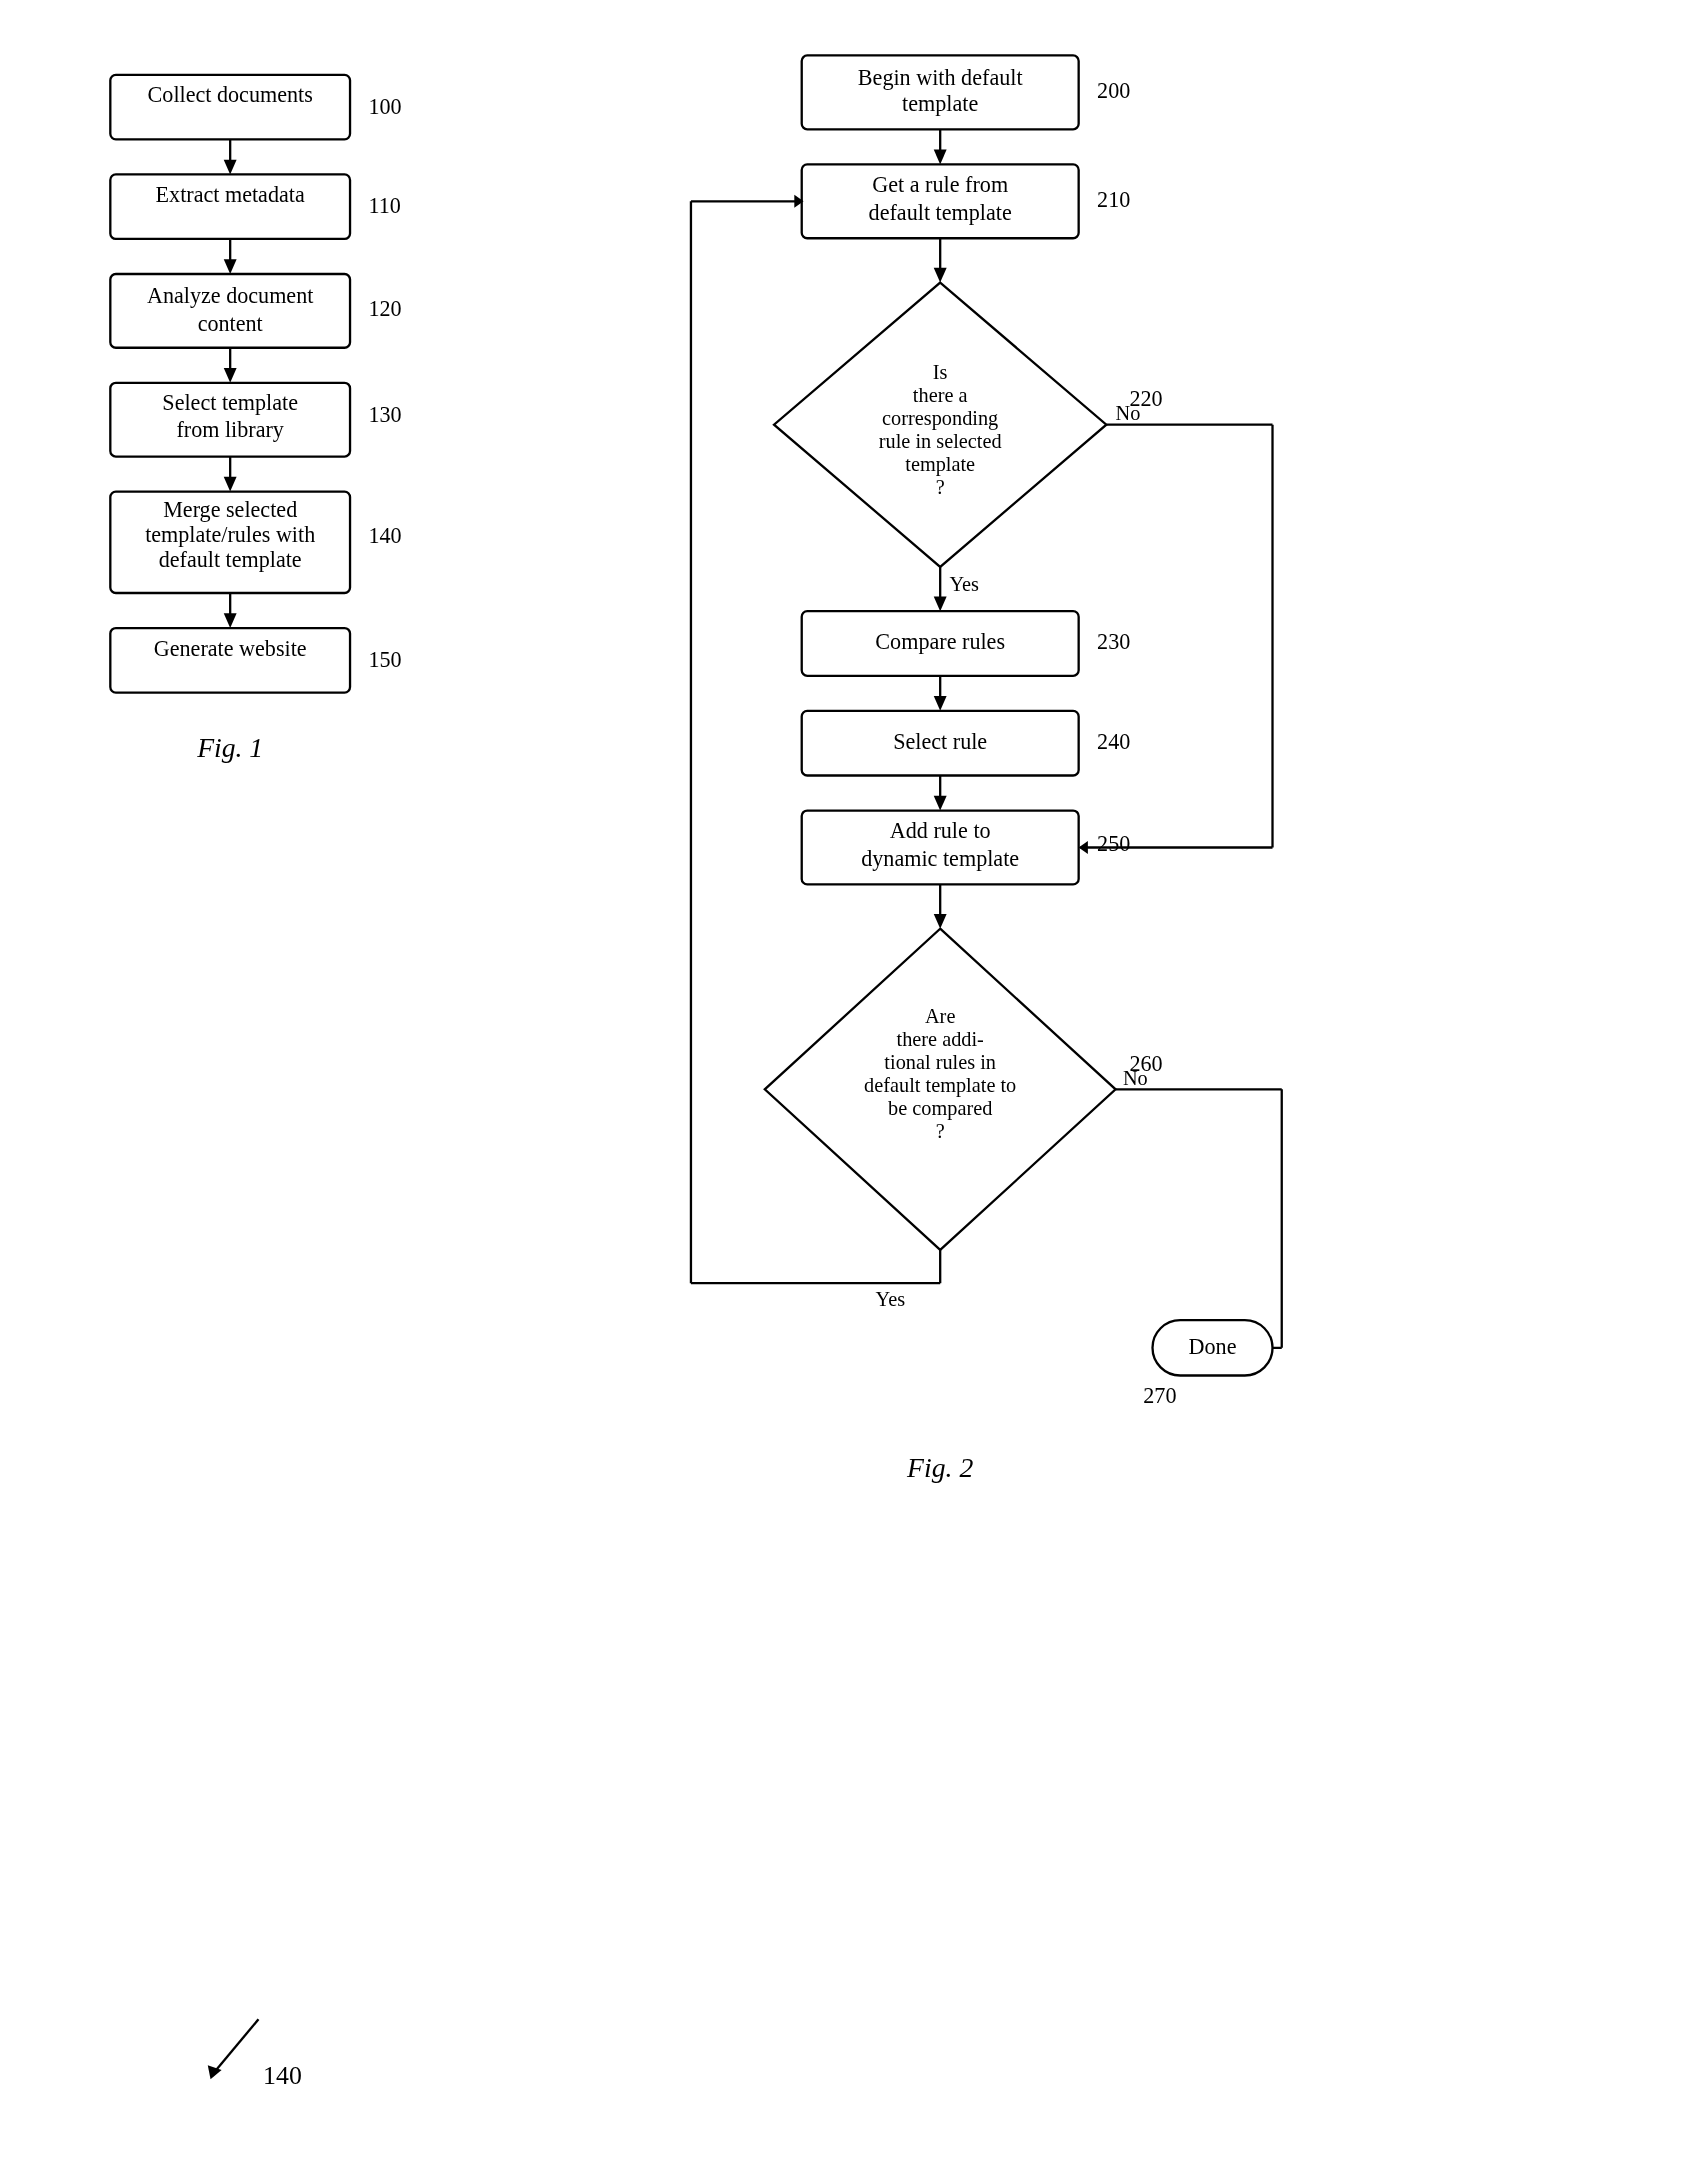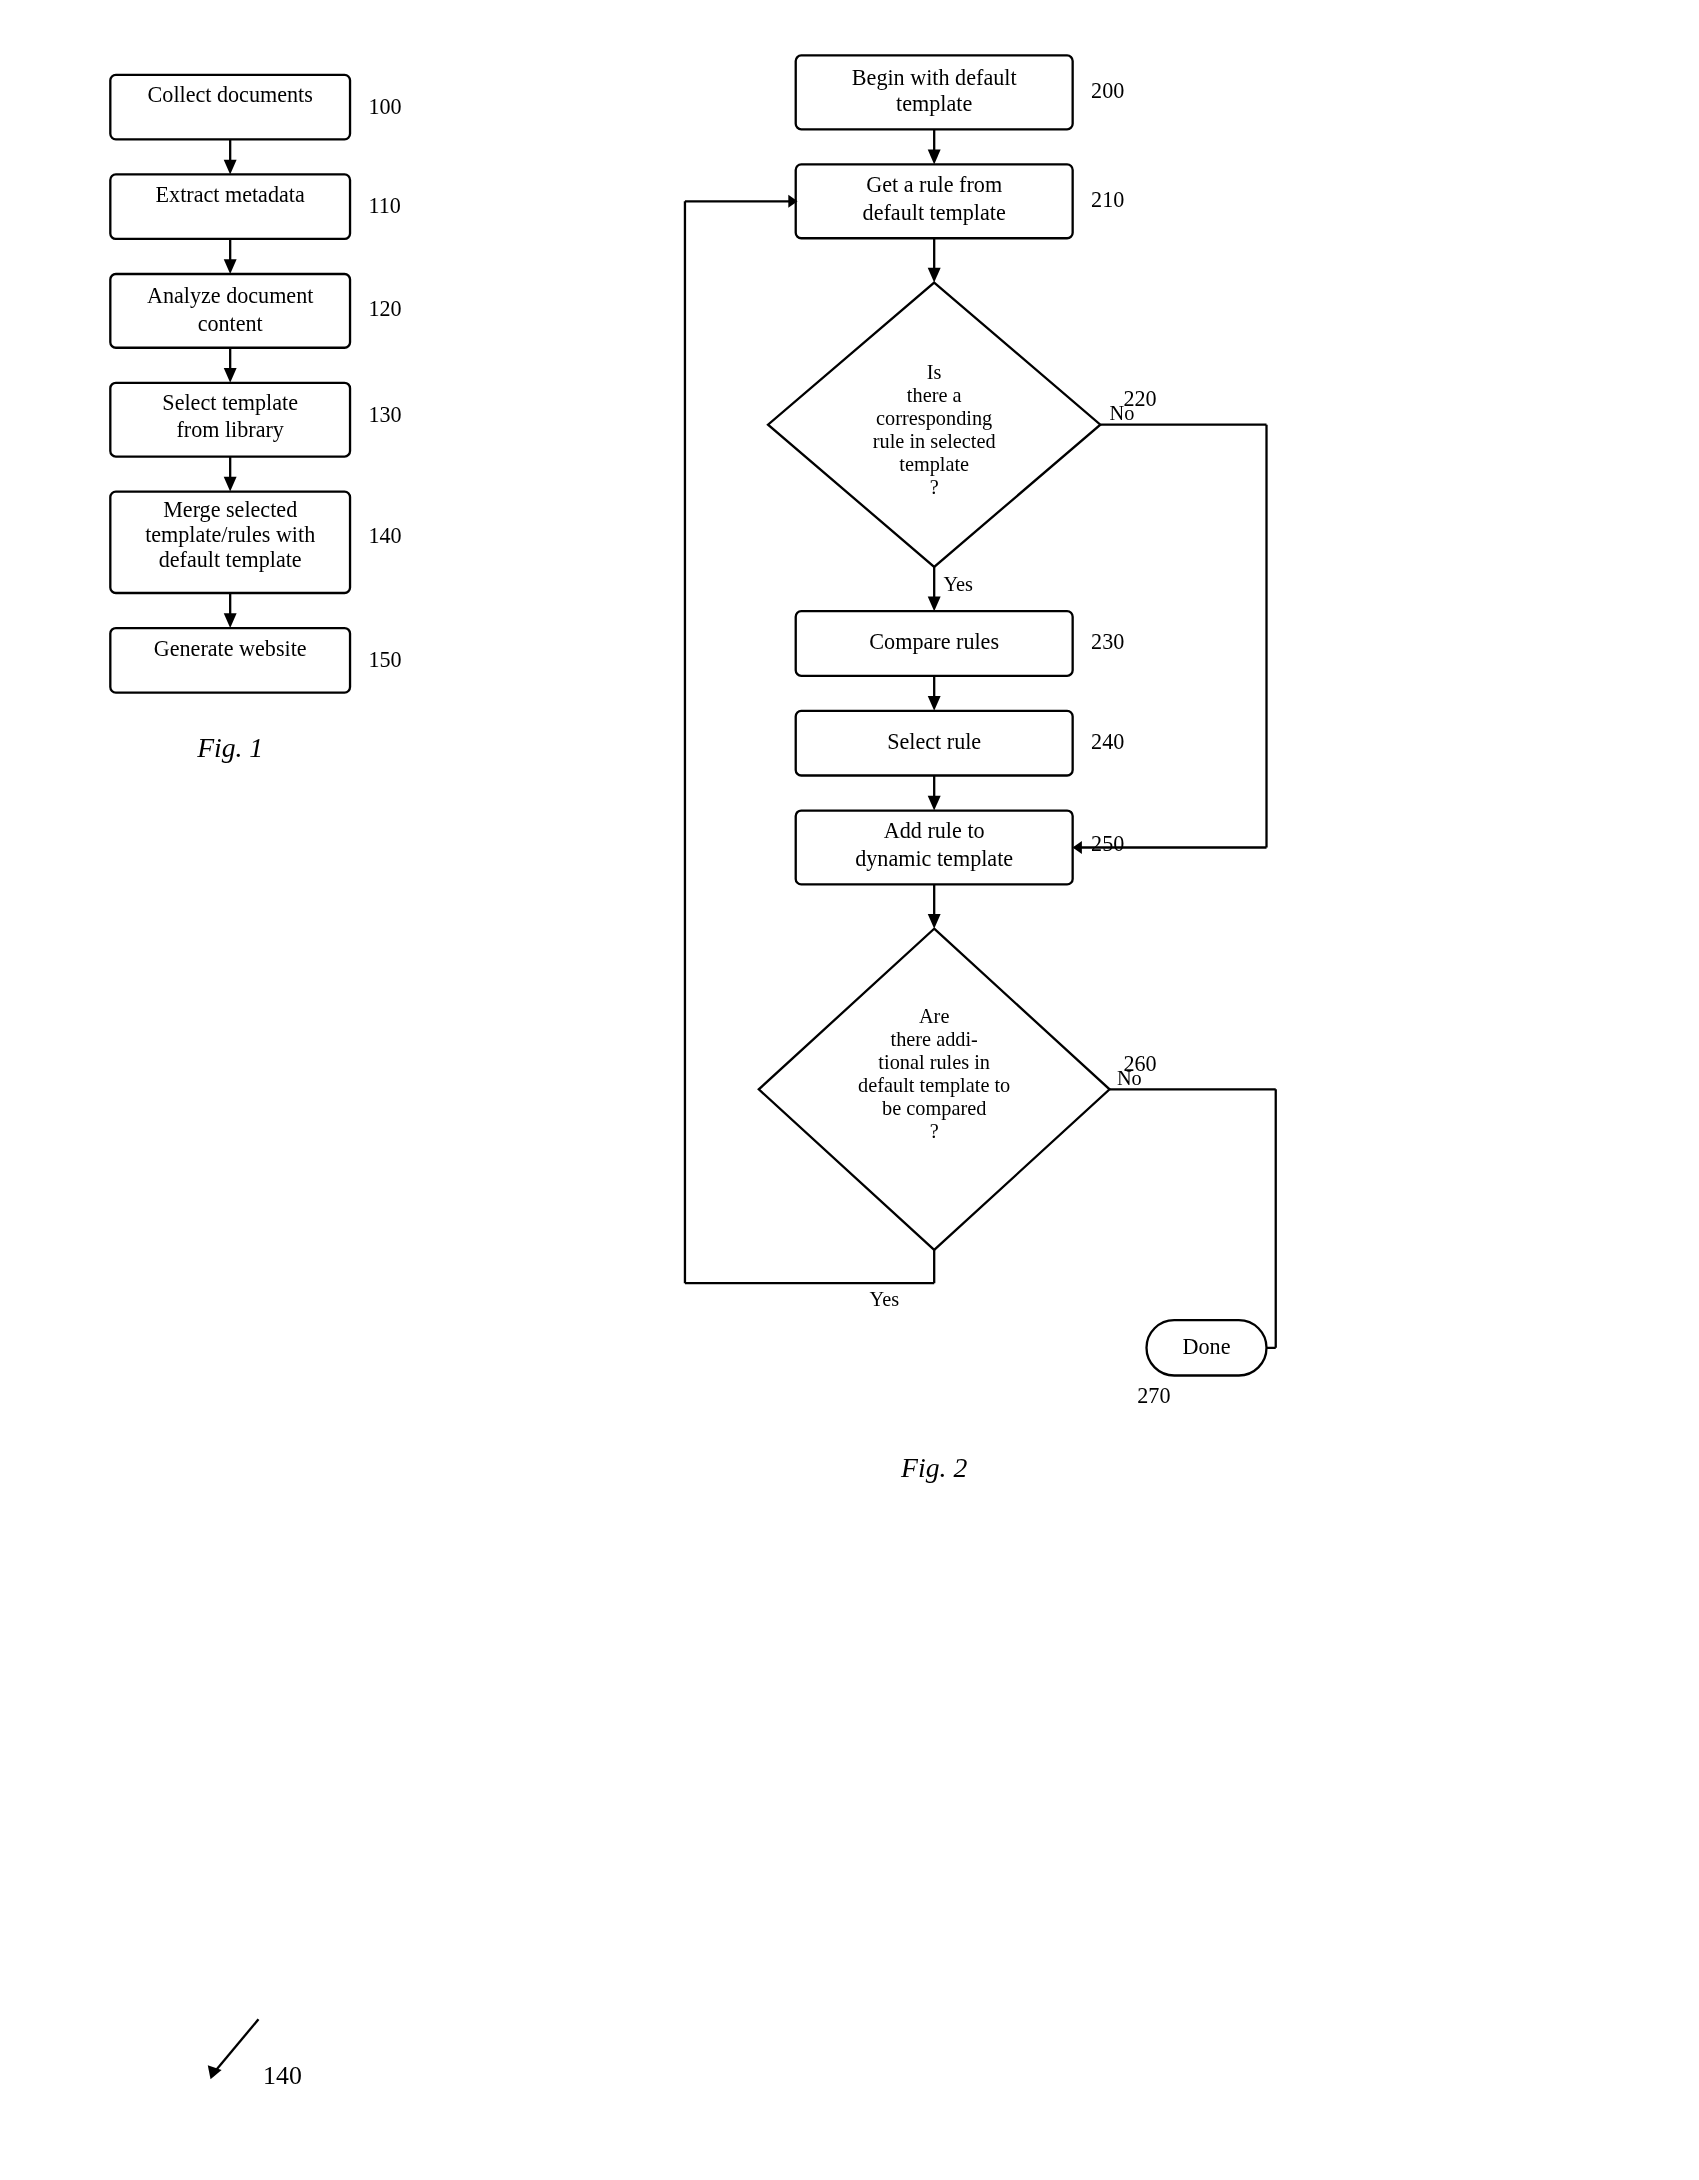--- a/index.html
+++ b/index.html
@@ -8,21 +8,21 @@
       font-family: 'Times New Roman', Times, serif;
       width: 1699px;
       min-height: 2181px;
       position: relative;
       overflow: hidden;
     }
     .diagram-container {
       display: flex;
       width: 100%;
       padding: 37px 55px;
-      gap: 2px;
+      gap: 8px;
     }
     
     .fig1 {
       width: 480px;
       display: flex;
       flex-direction: column;
       align-items: flex-start;
       padding-top: 18.5px;
       position: relative;
     }

